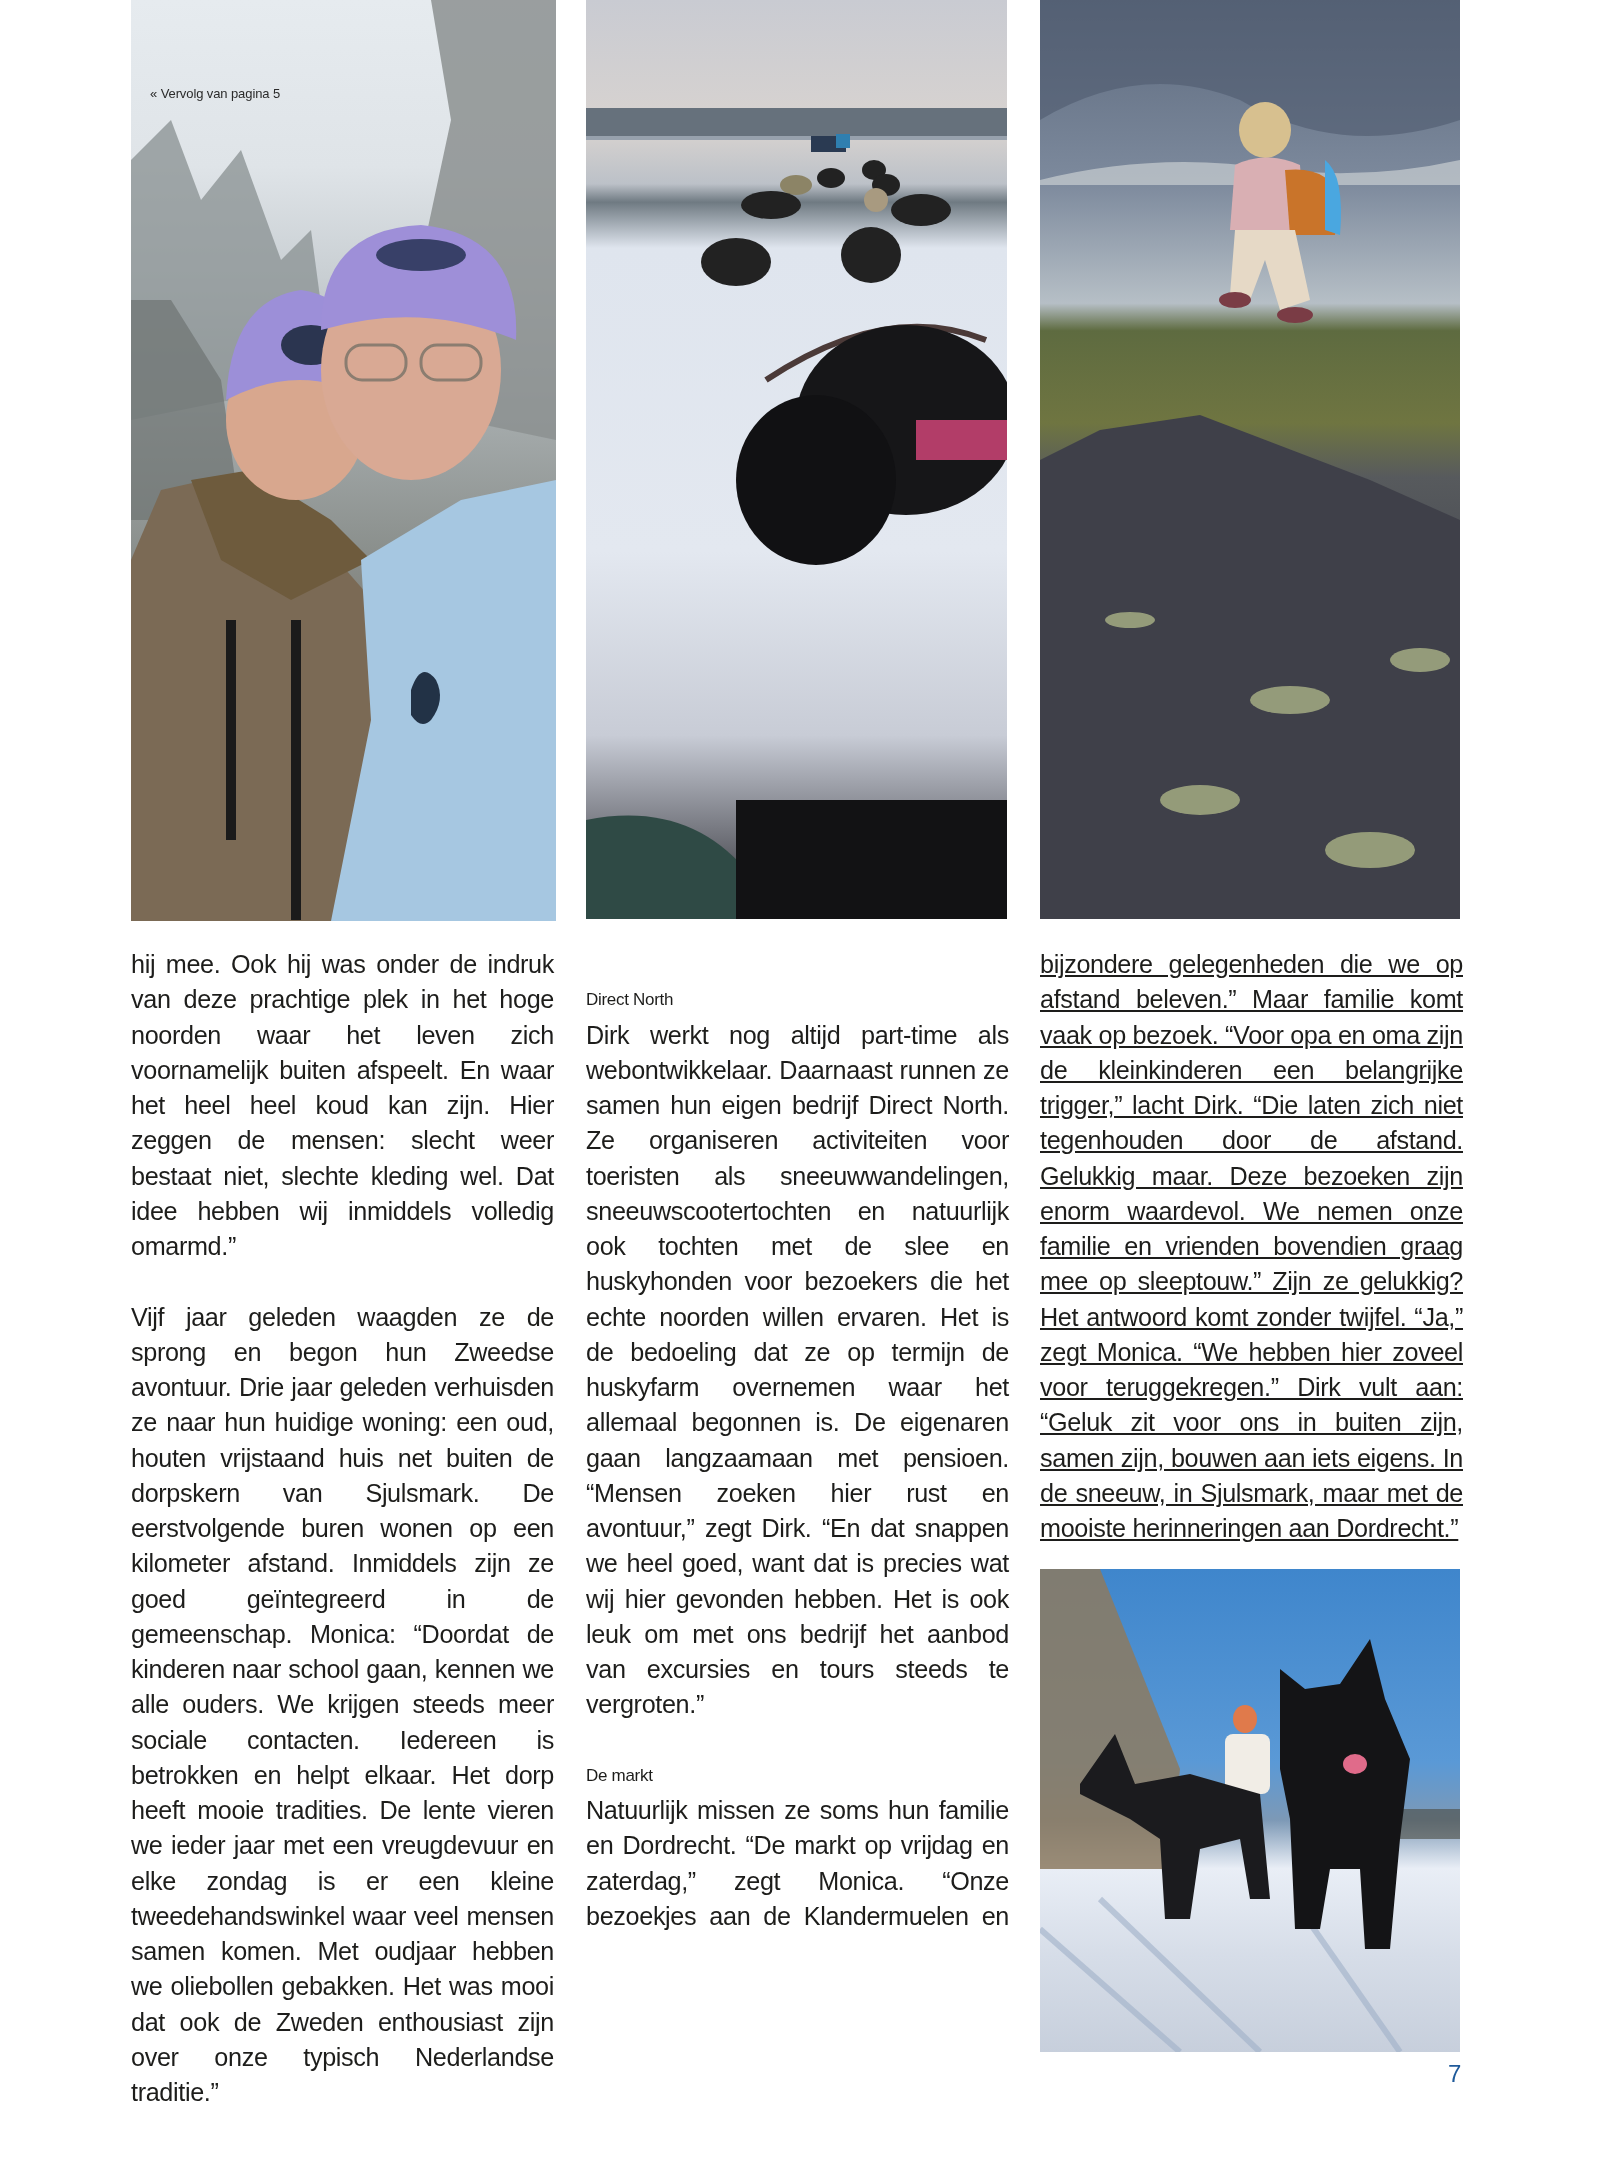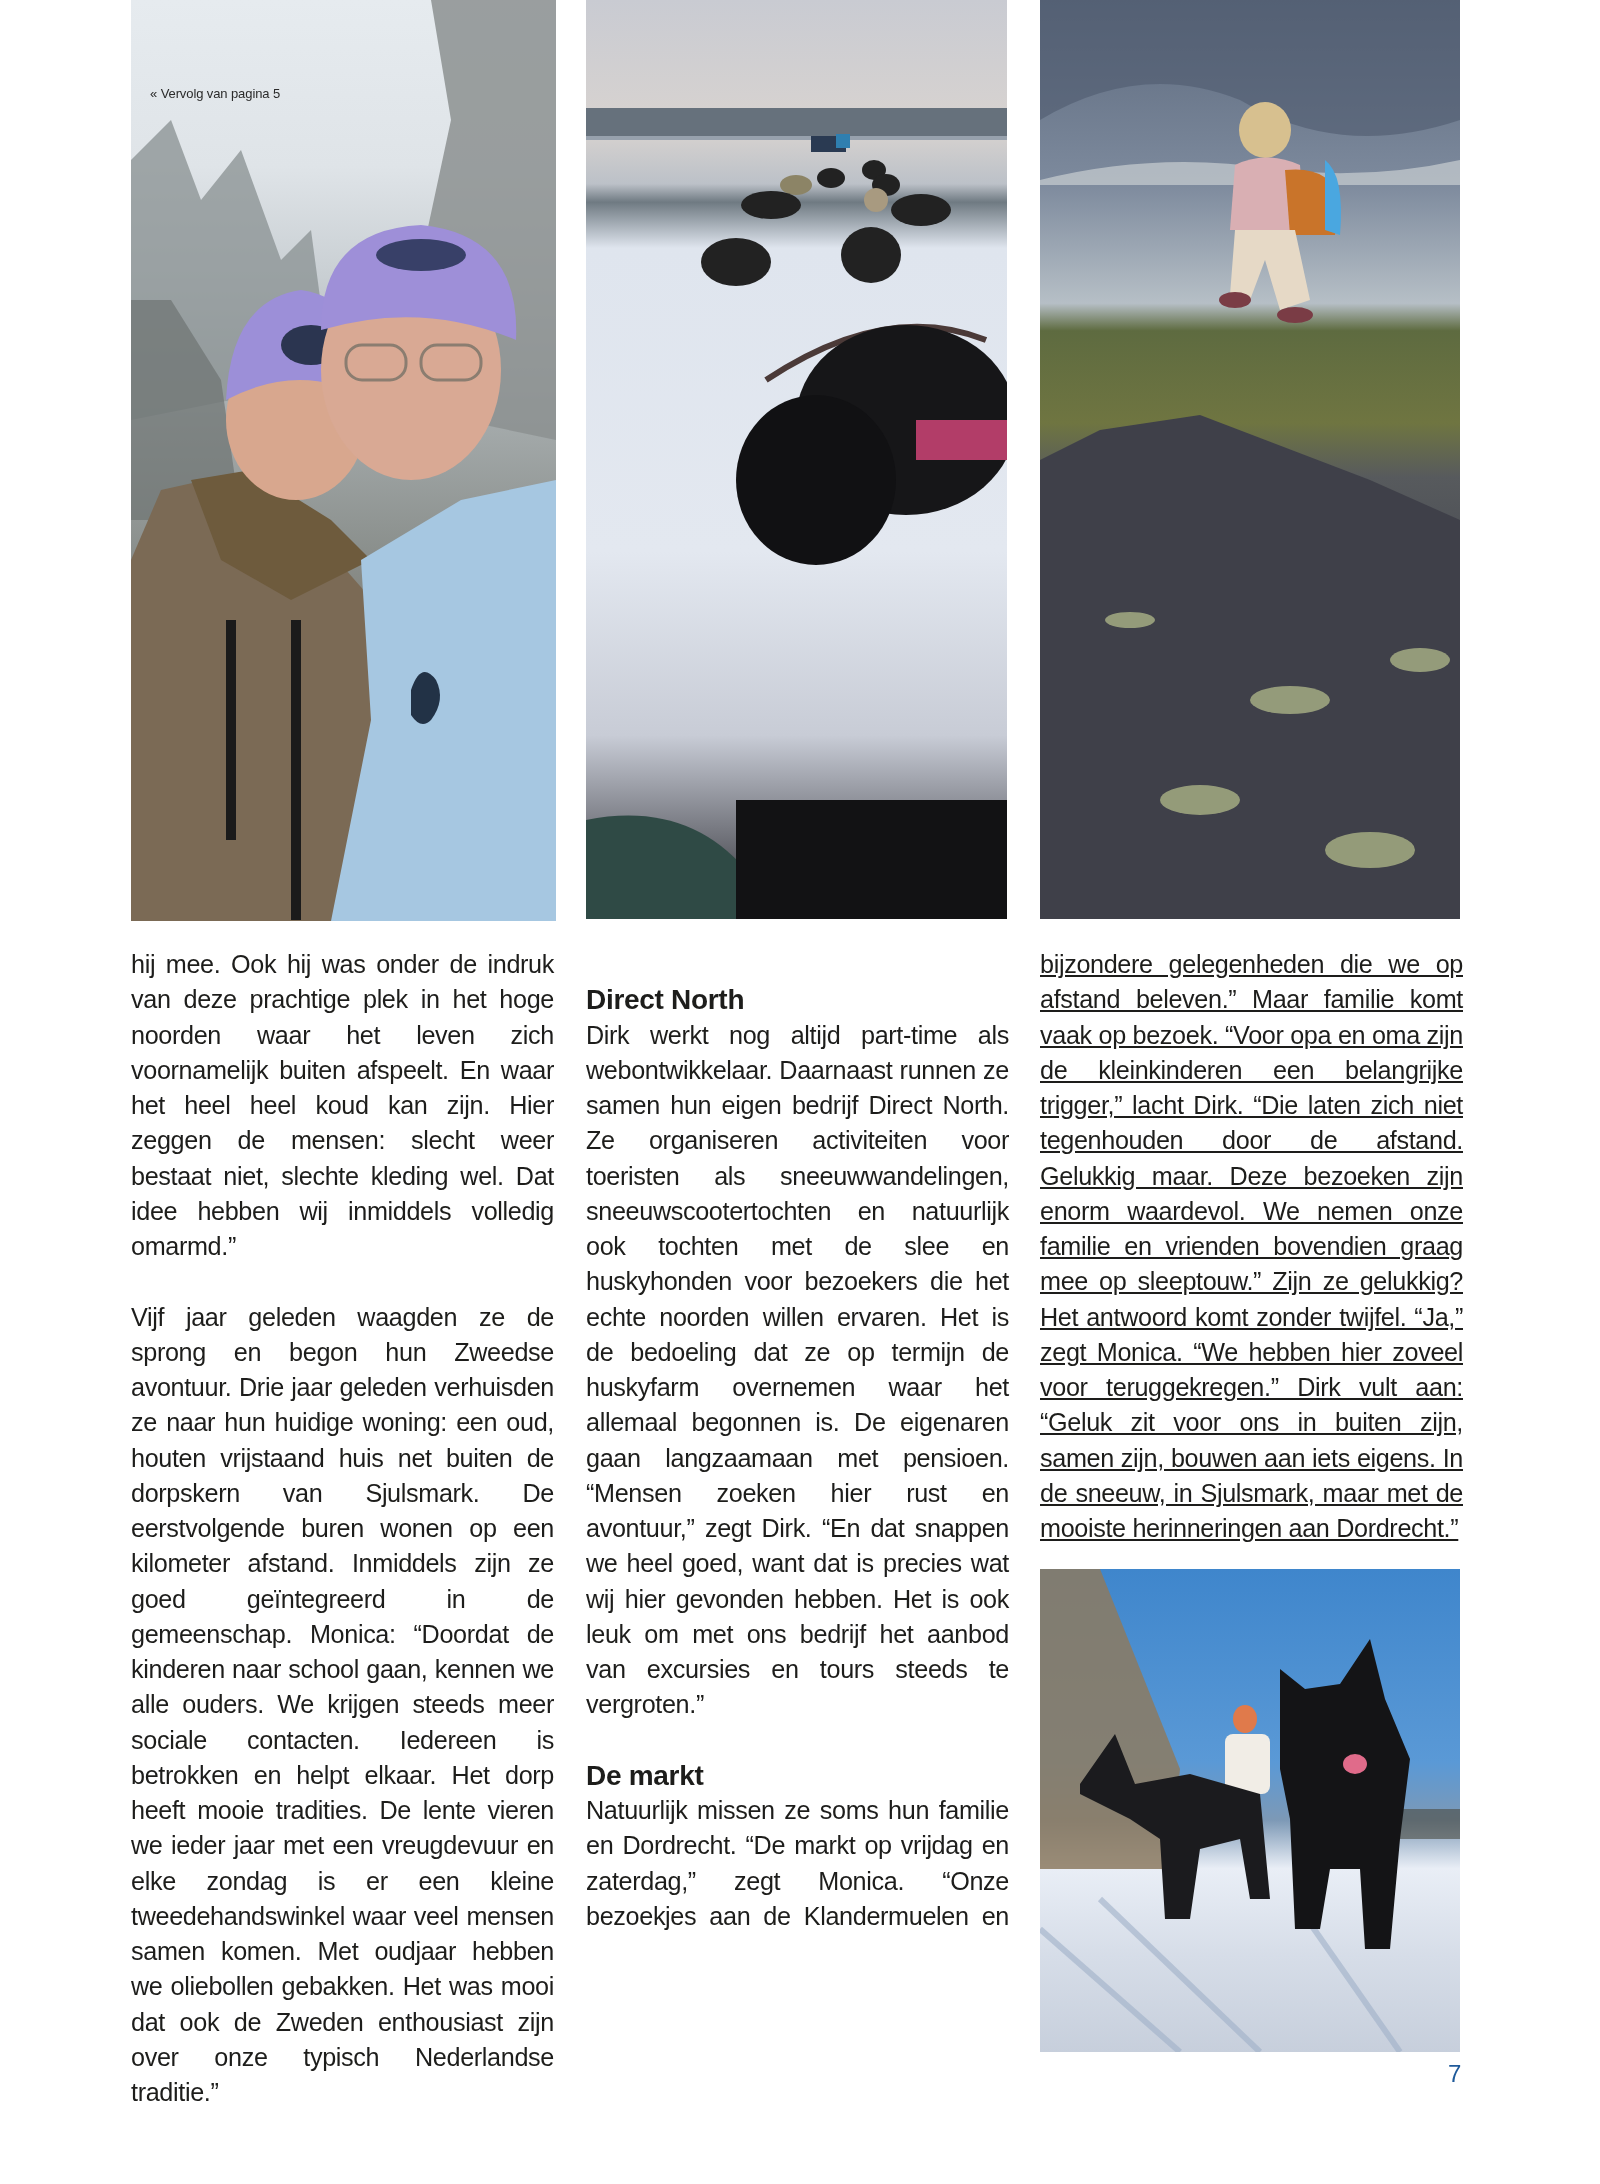--- a/index.html
+++ b/index.html
@@ -2,21 +2,21 @@
 <html><head>
 <meta charset="utf-8">
 <style>
   html,body{margin:0;padding:0;background:#ffffff;}
   body{width:1600px;height:2184px;position:relative;overflow:hidden;
        font-family:"Liberation Sans","DejaVu Sans",sans-serif;color:#1d1d1b;}
   .photo{position:absolute;overflow:hidden;}
   .col{position:absolute;top:947px;width:423px;font-size:25.2px;line-height:35.25px;
        text-align:justify;letter-spacing:-0.35px;}
   .col p{margin:0;}
-  .col h3{margin:0;font-size:28px;font-weight:bold;line-height:35.25px;letter-spacing:-0.3px;}
+  .col h3{margin:0;font-size:17px;font-weight:normal;line-height:35.25px;letter-spacing:-0.3px;}
   .gap{height:35.25px;}
   #c1{left:131px;} #c2{left:586px;} #c3{left:1040px;text-decoration:underline;}
   .pagenum{position:absolute;left:1448px;top:2060px;font-size:24px;color:#1f5a9a;}
   .cont{position:absolute;left:150px;top:86px;font-size:13px;color:#2b2b2b;letter-spacing:-0.1px;}
   
   #p1{left:131px;top:0;width:425px;height:921px;
       background:linear-gradient(180deg,#e6ebef 0%,#dfe4e8 18%,#c9cfd3 30%,#a6acad 45%,#8a8f8c 60%,#7c7466 75%,#7d705f 100%);}
   #p2{left:586px;top:0;width:421px;height:919px;
       background:linear-gradient(180deg,#c9cbd2 0%,#d8d3d0 14%,#bcc1c8 20%,#6f7a82 22%,#dfe5ee 27%,#e3e8f0 60%,#c8ccd6 80%,#2a2a30 100%);}
   #p3{left:1040px;top:0;width:420px;height:919px;

